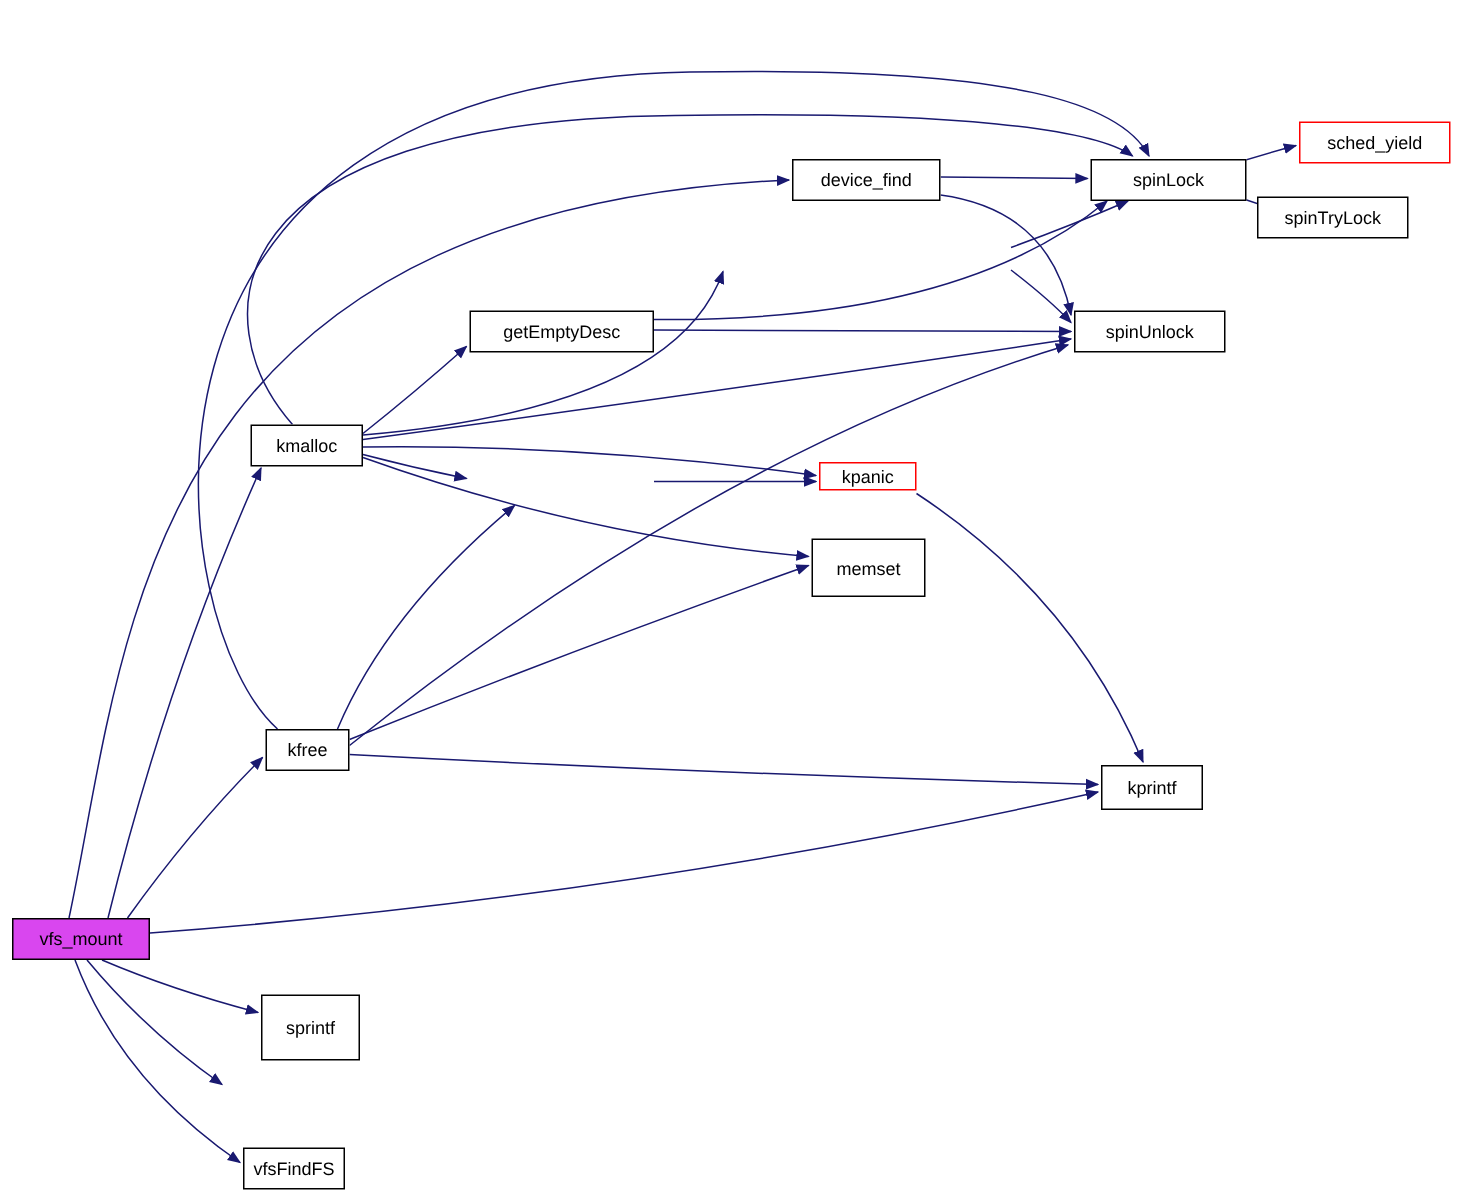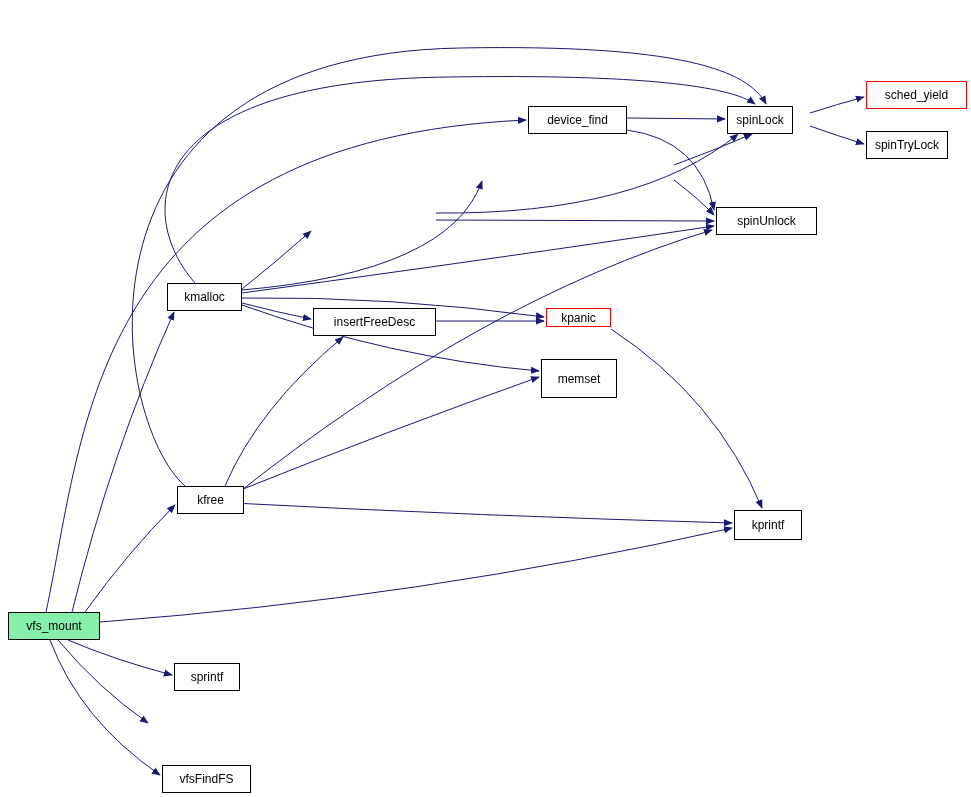--- a/index.html
+++ b/index.html
@@ -6,21 +6,21 @@
   body{width:971px;height:797px;position:relative;overflow:hidden;
        font-family:"Liberation Sans", sans-serif;}
   #graph{position:absolute;left:0;top:0;width:971px;height:797px;}
   svg.edges{position:absolute;left:0;top:0;z-index:1;}
   path.edge{fill:none;stroke:#191970;stroke-width:1;}
   .node{position:absolute;z-index:2;box-sizing:border-box;
         background:#ffffff;border:1px solid #000000;
         display:flex;align-items:center;justify-content:center;
         font-size:12px;color:#000000;white-space:nowrap;cursor:pointer;}
   .node.red{border-color:#ff0000;}
-  .node.focus{background:#86efac;}
+  .node.focus{background:#d946ef;}
 </style>
 </head>
 <body>
 
 <div id="graph">
 
   <svg class="edges" width="971" height="797" viewBox="0 0 971 797">
     <defs>
       <marker id="arrowhead" viewBox="0 0 10 10" refX="9" refY="5" markerWidth="9" markerHeight="9" orient="auto">
         <path d="M0,1 L10,5 L0,9 z" fill="#191970"></path>
@@ -56,50 +56,50 @@
     <path class="edge" marker-end="url(#arrowhead)" d="M233,503 Q480,516 732,523"></path>
     <path class="edge" marker-end="url(#arrowhead)" d="M611,329 Q716,398 762,508"></path>
   </svg>
 
   <div class="node focus" style="left:8px;top:612px;width:92px;height:28px">
       <span>vfs_mount</span>
     </div>
   <div class="node red" style="left:866px;top:81px;width:101px;height:28px">
       <span>sched_yield</span>
     </div>
-  <div class="node" style="left:866px;top:131px;width:82px;height:28px">
+  <div class="node" style="left:838px;top:131px;width:101px;height:28px">
       <span>spinTryLock</span>
     </div>
-  <div class="node" style="left:727px;top:106px;width:66px;height:28px">
+  <div class="node" style="left:727px;top:106px;width:104px;height:28px">
       <span>spinLock</span>
     </div>
   <div class="node" style="left:528px;top:106px;width:99px;height:28px">
       <span>device_find</span>
     </div>
   <div class="node" style="left:716px;top:207px;width:101px;height:28px">
       <span>spinUnlock</span>
     </div>
+  <div class="node" style="left:313px;top:207px;width:123px;height:28px">
+      <span>getEmptyDesc</span>
+    </div>
   <div class="node" style="left:167px;top:283px;width:75px;height:28px">
       <span>kmalloc</span>
-    </div>
-  <div class="node" style="left:313px;top:308px;width:123px;height:28px">
-      <span>insertFreeDesc</span>
     </div>
   <div class="node red" style="left:546px;top:308px;width:65px;height:19px">
       <span>kpanic</span>
     </div>
   <div class="node" style="left:541px;top:359px;width:76px;height:39px">
       <span>memset</span>
     </div>
-  <div class="node" style="left:177px;top:486px;width:67px;height:28px">
+  <div class="node" style="left:177px;top:486px;width:56px;height:28px">
       <span>kfree</span>
     </div>
   <div class="node" style="left:734px;top:510px;width:68px;height:30px">
       <span>kprintf</span>
     </div>
-  <div class="node" style="left:174px;top:663px;width:66px;height:28px">
+  <div class="node" style="left:174px;top:663px;width:66px;height:44px">
       <span>sprintf</span>
     </div>
-  <div class="node" style="left:162px;top:765px;width:89px;height:28px">
+  <div class="node" style="left:162px;top:765px;width:68px;height:28px">
       <span>vfsFindFS</span>
     </div>
 
 </div>
 
 </body></html>

